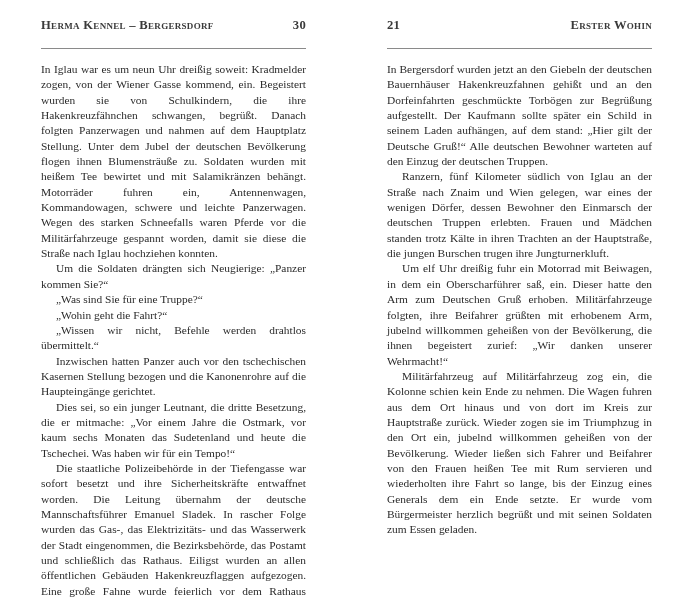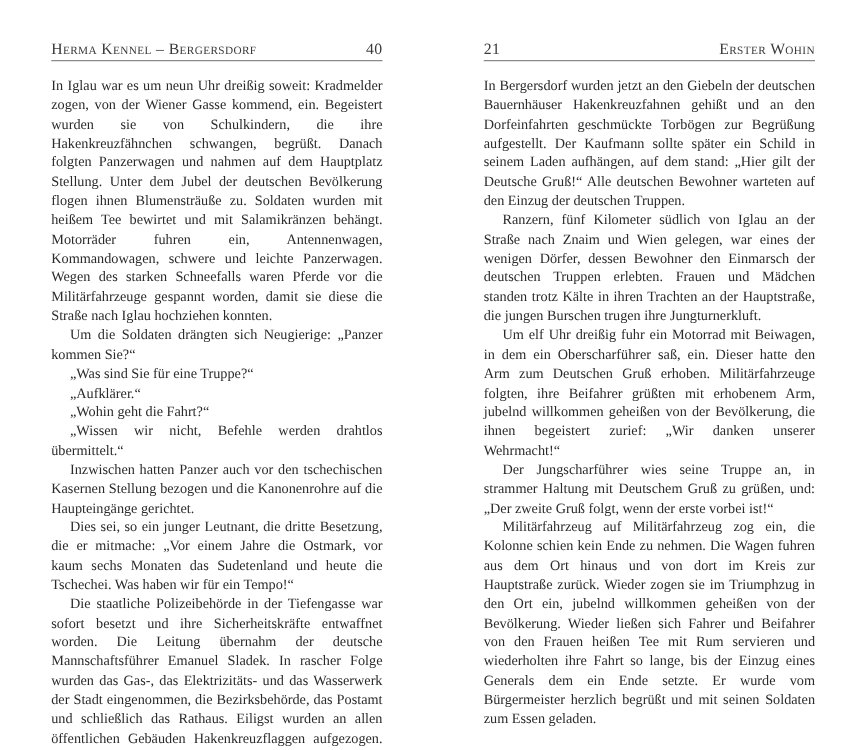--- a/index.html
+++ b/index.html
@@ -1,62 +1,60 @@
 <!DOCTYPE html>
 <html><head>
 <meta charset="utf-8">
 <style>
   html, body { margin:0; padding:0; background:#ffffff; }
   body { width:693px; height:600px; position:relative; overflow:hidden;
          font-family:"Liberation Serif","DejaVu Serif",serif; color:#2a2a2a; }
   .page { position:absolute; top:0; height:600px; }
   .page.left { left:41px; width:265px; }
   .page.right { left:387px; width:265px; }
-  .header { position:absolute; top:31px; left:0; width:100%; height:16px;
+  .header { position:absolute; top:18px; left:0; width:100%; height:16px;
             font-size:11.2px; letter-spacing:0.3px; color:#3a3a3a;
-            display:flex; justify-content:space-between; align-items:flex-end; }
+            display:flex; justify-content:space-between; align-items:flex-start;font-weight:bold; }
   .header .sc { font-variant:small-caps; font-size:12.6px; }
   .header .num { font-size:12.6px; }
   .rule { position:absolute; top:48px; left:0; width:100%; height:0;
           border-top:1px solid #8a8a8a; }
   .body { position:absolute; top:62px; left:0; width:100%;
           font-size:11.4px; line-height:15.35px; text-align:justify;
           hyphens:manual; }
   .body p { margin:0; text-indent:15px; }
   .body p.first { text-indent:0; }
 </style>
 </head>
 <body>
 
 <div class="page left">
   <div class="header">
     <span class="sc">Herma Kennel – Bergersdorf</span>
-    <span class="num">40</span>
+    <span class="num">30</span>
   </div>
   <div class="rule"></div>
   <div class="body">
     <p class="first">In Iglau war es um neun Uhr dreißig soweit: Kradmelder zogen, von der Wiener Gasse kommend, ein. Begeistert wurden sie von Schulkindern, die ihre Hakenkreuzfähnchen schwangen, begrüßt. Danach folgten Panzerwagen und nahmen auf dem Hauptplatz Stellung. Unter dem Jubel der deutschen Bevölkerung flogen ihnen Blumensträuße zu. Soldaten wurden mit heißem Tee bewirtet und mit Salamikränzen behängt. Motorräder fuhren ein, Antennenwagen, Kommandowagen, schwere und leichte Panzerwagen. Wegen des starken Schneefalls waren Pferde vor die Militärfahrzeuge gespannt worden, damit sie diese die Straße nach Iglau hochziehen konnten.</p>
     <p>Um die Soldaten drängten sich Neugierige: „Panzer kommen Sie?“</p>
     <p>„Was sind Sie für eine Truppe?“</p>
-    <p>„Aufklärer.“</p>
     <p>„Wohin geht die Fahrt?“</p>
     <p>„Wissen wir nicht, Befehle werden drahtlos übermittelt.“</p>
     <p>Inzwischen hatten Panzer auch vor den tschechischen Kasernen Stellung bezogen und die Kanonenrohre auf die Haupteingänge gerichtet.</p>
     <p>Dies sei, so ein junger Leutnant, die dritte Besetzung, die er mitmache: „Vor einem Jahre die Ostmark, vor kaum sechs Monaten das Sudetenland und heute die Tschechei. Was haben wir für ein Tempo!“</p>
     <p>Die staatliche Polizeibehörde in der Tiefengasse war sofort besetzt und ihre Sicherheitskräfte entwaffnet worden. Die Leitung übernahm der deutsche Mannschaftsführer Emanuel Sladek. In rascher Folge wurden das Gas-, das Elektrizitäts- und das Wasserwerk der Stadt eingenommen, die Bezirksbehörde, das Postamt und schließlich das Rathaus. Eiligst wurden an allen öffentlichen Gebäuden Hakenkreuzflaggen aufgezogen. Eine große Fahne wurde feierlich vor dem Rathaus gehißt. Tausende von Menschen stimmten dabei die deutsche Nationalhymne an. Um zwölf Uhr läuteten alle Glocken der Kirchen Iglaus, dreißig Minuten lang. Viele weinten vor Freude: „Endlich ist die Heimat frei! Wir danken unserem Führer!“</p>
   </div>
 </div>
 
 <div class="page right">
   <div class="header">
     <span class="num">21</span>
     <span class="sc">Erster Wohin</span>
   </div>
   <div class="rule"></div>
   <div class="body">
     <p class="first">In Bergersdorf wurden jetzt an den Giebeln der deutschen Bauernhäuser Hakenkreuzfahnen gehißt und an den Dorfeinfahrten geschmückte Torbögen zur Begrüßung aufgestellt. Der Kaufmann sollte später ein Schild in seinem Laden aufhängen, auf dem stand: „Hier gilt der Deutsche Gruß!“ Alle deutschen Bewohner warteten auf den Einzug der deutschen Truppen.</p>
     <p>Ranzern, fünf Kilometer südlich von Iglau an der Straße nach Znaim und Wien gelegen, war eines der wenigen Dörfer, dessen Bewohner den Einmarsch der deutschen Truppen erlebten. Frauen und Mädchen standen trotz Kälte in ihren Trachten an der Hauptstraße, die jungen Burschen trugen ihre Jungturnerkluft.</p>
     <p>Um elf Uhr dreißig fuhr ein Motorrad mit Beiwagen, in dem ein Oberscharführer saß, ein. Dieser hatte den Arm zum Deutschen Gruß erhoben. Militärfahrzeuge folgten, ihre Beifahrer grüßten mit erhobenem Arm, jubelnd willkommen geheißen von der Bevölkerung, die ihnen begeistert zurief: „Wir danken unserer Wehrmacht!“</p>
-    <p>Der Jungscharführer wies seine Truppe an, in strammer Haltung mit Deutschem Gruß zu grüßen, und: „Der zweite Gruß folgt, wenn der erste vorbei ist!“</p>
     <p>Militärfahrzeug auf Militärfahrzeug zog ein, die Kolonne schien kein Ende zu nehmen. Die Wagen fuhren aus dem Ort hinaus und von dort im Kreis zur Hauptstraße zurück. Wieder zogen sie im Triumphzug in den Ort ein, jubelnd willkommen geheißen von der Bevölkerung. Wieder ließen sich Fahrer und Beifahrer von den Frauen heißen Tee mit Rum servieren und wiederholten ihre Fahrt so lange, bis der Einzug eines Generals dem ein Ende setzte. Er wurde vom Bürgermeister herzlich begrüßt und mit seinen Soldaten zum Essen geladen.</p>
 
   </div>
 </div>
 
 </body></html>

